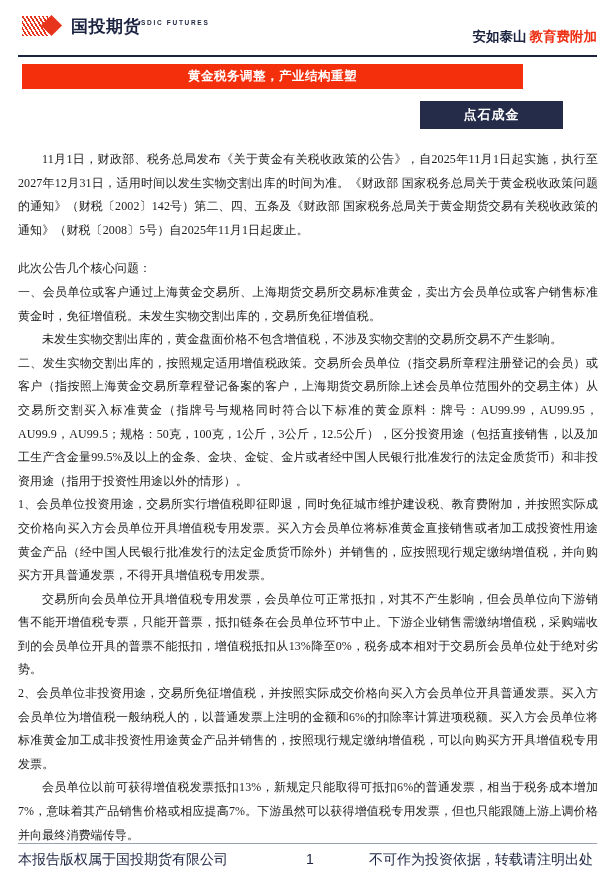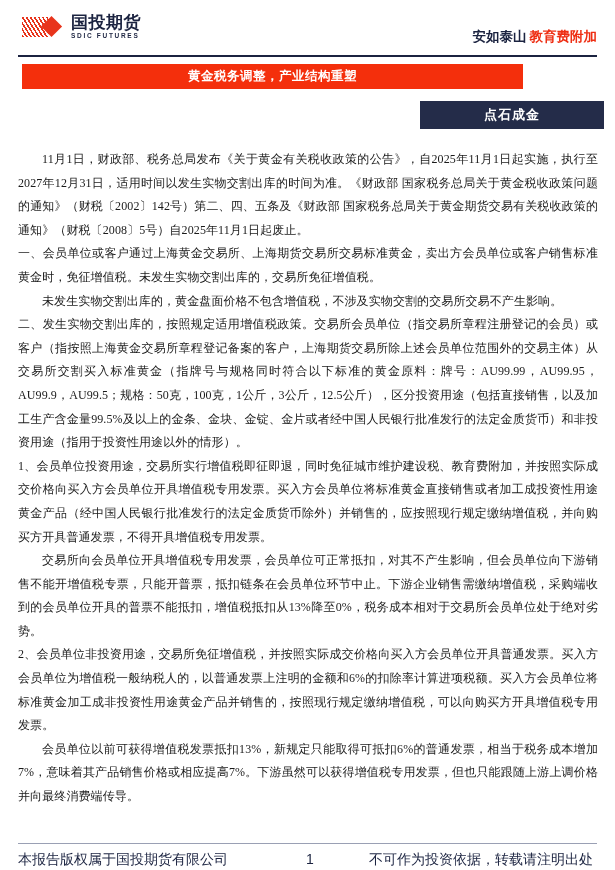--- a/index.html
+++ b/index.html
@@ -50,21 +50,21 @@
     position: absolute;
     left: 22px;
     top: 4px;
     width: 15px;
     height: 15px;
     background: #e8341c;
     transform: rotate(45deg);
   }
   .logo-text {
     display: flex;
-    flex-direction: column;
+    flex-direction: row;
     justify-content: center;
     line-height: 1;
   }
   .logo-cn {
     font-family: "Liberation Sans", sans-serif;
     font-size: 17px;
     font-weight: bold;
     color: #1b2340;
     letter-spacing: 0.5px;
   }
@@ -114,21 +114,21 @@
     font-size: 12.5px;
     font-weight: bold;
     color: #ffffff;
     letter-spacing: 0.5px;
   }
 
   .series-badge {
     position: absolute;
     left: 420px;
     top: 101px;
-    width: 184px;
+    width: 143px;
     height: 28px;
     background: #242c49;
     display: flex;
     align-items: center;
     justify-content: center;
   }
   .series-badge span {
     font-family: "Liberation Sans", sans-serif;
     font-size: 13px;
     font-weight: bold;
@@ -206,20 +206,21 @@
   <span>黄金税务调整，产业结构重塑</span>
 </div>
 
 <div class="series-badge">
   <span>点石成金</span>
 </div>
 
 <div class="doc-body">
   <p class="para indent">11月1日，财政部、税务总局发布《关于黄金有关税收政策的公告》，自2025年11月1日起实施，执行至2027年12月31日，适用时间以发生实物交割出库的时间为准。《财政部 国家税务总局关于黄金税收政策问题的通知》（财税〔2002〕142号）第二、四、五条及《财政部 国家税务总局关于黄金期货交易有关税收政策的通知》（财税〔2008〕5号）自2025年11月1日起废止。</p>
 
+  <p class="para gap-top">此次公告几个核心问题：</p>
 
   <p class="para">一、会员单位或客户通过上海黄金交易所、上海期货交易所交易标准黄金，卖出方会员单位或客户销售标准黄金时，免征增值税。未发生实物交割出库的，交易所免征增值税。</p>
 
   <p class="para indent">未发生实物交割出库的，黄金盘面价格不包含增值税，不涉及实物交割的交易所交易不产生影响。</p>
 
   <p class="para">二、发生实物交割出库的，按照规定适用增值税政策。交易所会员单位（指交易所章程注册登记的会员）或客户（指按照上海黄金交易所章程登记备案的客户，上海期货交易所除上述会员单位范围外的交易主体）从交易所交割买入标准黄金（指牌号与规格同时符合以下标准的黄金原料：牌号：AU99.99，AU99.95，AU99.9，AU99.5；规格：50克，100克，1公斤，3公斤，12.5公斤），区分投资用途（包括直接销售，以及加工生产含金量99.5%及以上的金条、金块、金锭、金片或者经中国人民银行批准发行的法定金质货币）和非投资用途（指用于投资性用途以外的情形）。</p>
 
   <p class="para">1、会员单位投资用途，交易所实行增值税即征即退，同时免征城市维护建设税、教育费附加，并按照实际成交价格向买入方会员单位开具增值税专用发票。买入方会员单位将标准黄金直接销售或者加工成投资性用途黄金产品（经中国人民银行批准发行的法定金质货币除外）并销售的，应按照现行规定缴纳增值税，并向购买方开具普通发票，不得开具增值税专用发票。</p>
 
   <p class="para indent">交易所向会员单位开具增值税专用发票，会员单位可正常抵扣，对其不产生影响，但会员单位向下游销售不能开增值税专票，只能开普票，抵扣链条在会员单位环节中止。下游企业销售需缴纳增值税，采购端收到的会员单位开具的普票不能抵扣，增值税抵扣从13%降至0%，税务成本相对于交易所会员单位处于绝对劣势。</p>

